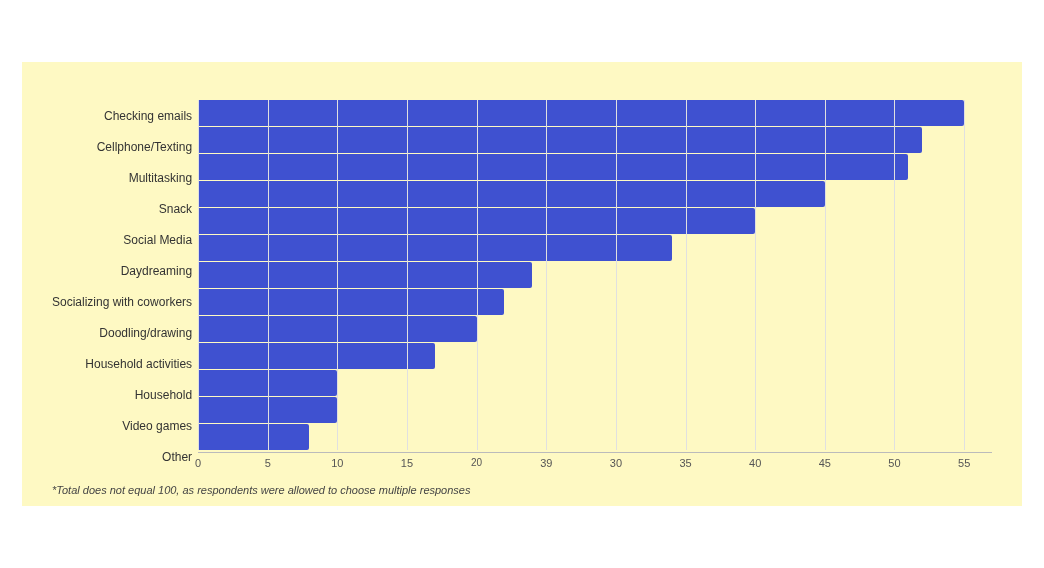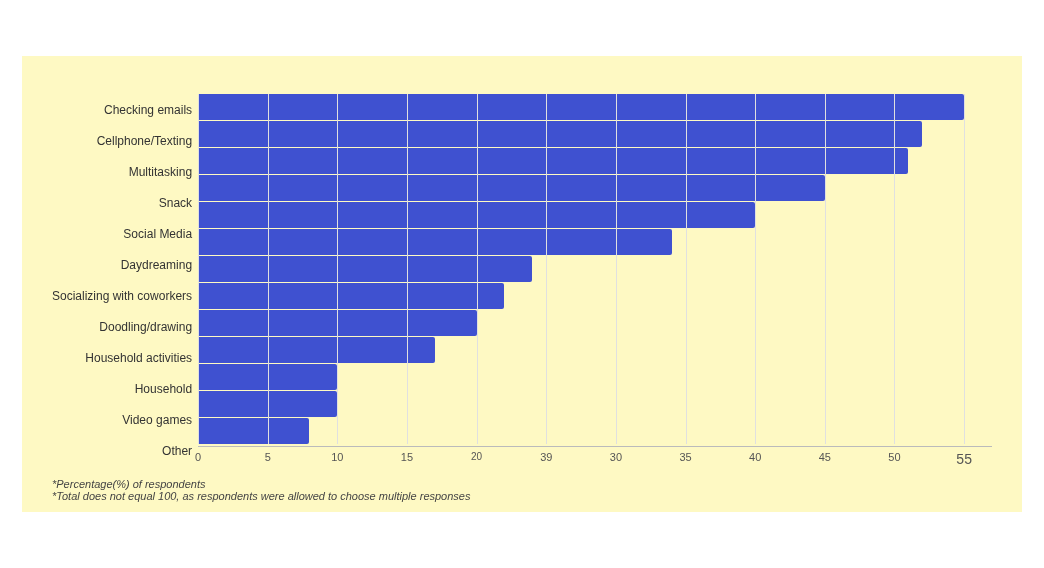--- a/index.html
+++ b/index.html
@@ -179,22 +179,21 @@
           <div class="x-tick" style="position: absolute; left: 8.77193%; transform: translateX(-50%); font-size: 11px; color: rgb(85, 85, 85);">5</div>
           <div class="x-tick" style="position: absolute; left: 17.5439%; transform: translateX(-50%); font-size: 11px; color: rgb(85, 85, 85);">10</div>
           <div class="x-tick" style="position: absolute; left: 26.3158%; transform: translateX(-50%); font-size: 11px; color: rgb(85, 85, 85);">15</div>
           <div class="x-tick" style="position: absolute; left: 35.0877%; transform: translateX(-50%); font-size: 10px; color: rgb(85, 85, 85);">20</div>
           <div class="x-tick" style="position: absolute; left: 43.8596%; transform: translateX(-50%); font-size: 11px; color: rgb(85, 85, 85);">39</div>
           <div class="x-tick" style="position: absolute; left: 52.6316%; transform: translateX(-50%); font-size: 11px; color: rgb(85, 85, 85);">30</div>
           <div class="x-tick" style="position: absolute; left: 61.4035%; transform: translateX(-50%); font-size: 11px; color: rgb(85, 85, 85);">35</div>
           <div class="x-tick" style="position: absolute; left: 70.1754%; transform: translateX(-50%); font-size: 11px; color: rgb(85, 85, 85);">40</div>
           <div class="x-tick" style="position: absolute; left: 78.9474%; transform: translateX(-50%); font-size: 11px; color: rgb(85, 85, 85);">45</div>
           <div class="x-tick" style="position: absolute; left: 87.7193%; transform: translateX(-50%); font-size: 11px; color: rgb(85, 85, 85);">50</div>
-          <div class="x-tick" style="position: absolute; left: 96.4912%; transform: translateX(-50%); font-size: 14px; color: rgb(85, 85, 85); text-align: right;">55</div>
+          <div class="x-tick" style="position: absolute; left: 96.4912%; transform: translateX(-50%); font-size: 11px; color: rgb(85, 85, 85); text-align: right;">55</div>
         </div>
     </div>
   </div>
 
   <div class="footnotes" id="footnotes-container">
-  <div style="font-size: 11px; color: rgb(68, 68, 68);">*Percentage(%) of respondents</div>
       <div style="font-size: 11px; color: rgb(68, 68, 68);">*Total does not equal 100, as respondents were allowed to choose multiple responses</div>
     </div>
 </div>
 
 </body></html>

